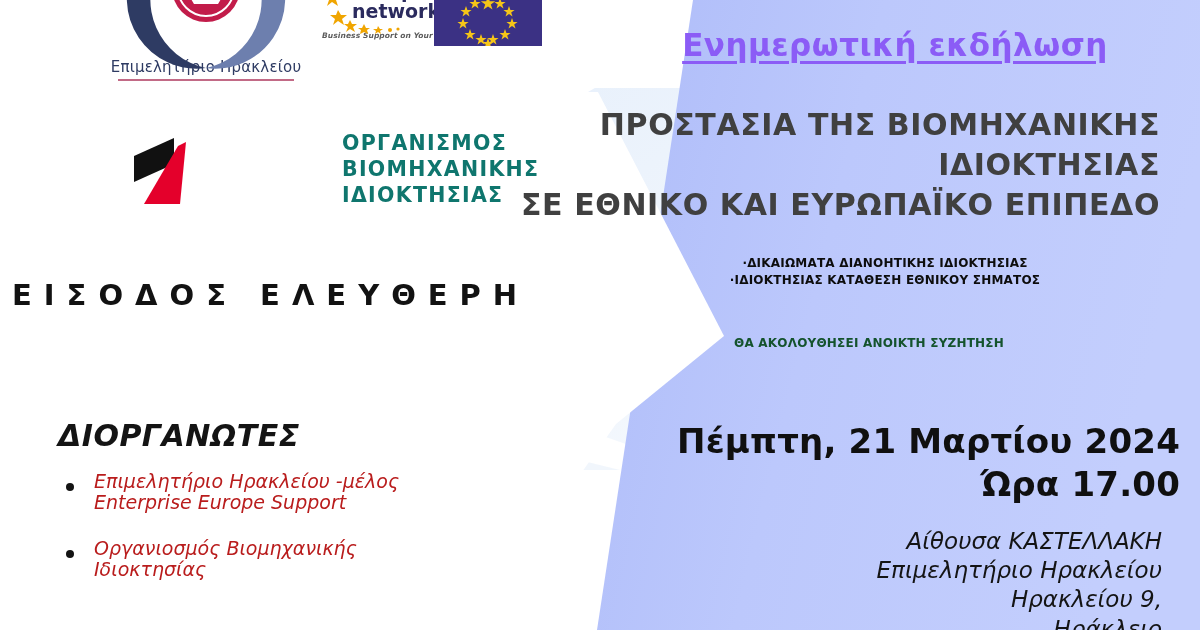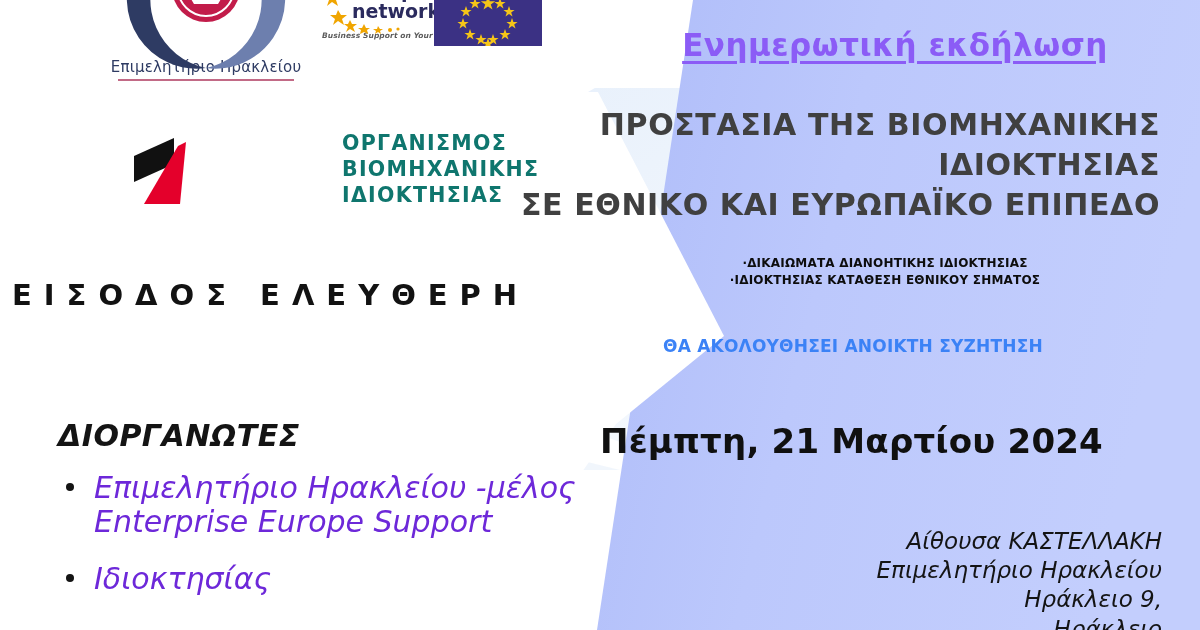--- a/index.html
+++ b/index.html
@@ -54,21 +54,21 @@
 
   
   #organisers{left:58px;top:418px;width:520px;font-style:italic;}
   #organisers-title{
     font-size:30px;font-weight:bold;color:#141414;letter-spacing:.5px;
     margin:0 0 18px 0;
   }
   #organisers ul{list-style:none;margin:0;padding:0;}
   #organisers li{
     position:relative;padding-left:36px;margin-bottom:24px;
-    font-size:30px;line-height:1.12;color:#6d28d9;margin-top:12px;
+    font-size:19px;line-height:1.12;color:#b91c1c;margin-top:12px;
   }
   #organisers li::before{
     content:"";position:absolute;left:8px;top:12px;
     width:8px;height:8px;border-radius:50%;background:#141414;
   }
   .org-line2{display:block;}
 
   
   #ev-kind{
     left:610px;top:27px;width:570px;text-align:center;
@@ -81,26 +81,26 @@
     font-size:30px;font-weight:bold;color:#404040;
     line-height:1.33;letter-spacing:.6px;
   }
   #ev-title .l3{display:block;}
   #topics{
     left:600px;top:255px;width:570px;text-align:center;
     font-size:12px;font-weight:bold;color:#0d0d0d;
     line-height:1.45;letter-spacing:.2px;white-space:nowrap;
   }
   #discussion{
-    left:568px;top:336px;width:570px;text-align:center;
-    font-size:17px;font-weight:bold;color:#3b82f6;
+    left:584px;top:336px;width:570px;text-align:center;
+    font-size:12px;font-weight:bold;color:#14532d;
     letter-spacing:.2px;white-space:nowrap;
   }
   #when{
-    left:600px;top:420px;width:580px;text-align:left;
+    left:600px;top:420px;width:580px;text-align:right;
     font-size:34px;font-weight:bold;color:#101010;
     line-height:1.27;letter-spacing:.2px;
   }
   #when .time{display:block;}
   #venue{
     left:620px;top:527px;width:560px;text-align:right;
     padding-right:18px;box-sizing:border-box;
     font-size:23px;color:#141414;line-height:1.27;
   }
   #venue span{display:block;font-style:italic;}
@@ -199,20 +199,21 @@
   <div class="layer" id="free-entry">ΕΙΣΟΔΟΣ  ΕΛΕΥΘΕΡΗ</div>
 
   <div class="layer" id="organisers">
     <div id="organisers-title">ΔΙΟΡΓΑΝΩΤΕΣ</div>
     <ul>
       <li>
         <span>Επιμελητήριο  Ηρακλείου -μέλος</span>
         <span class="org-line2">Enterprise Europe Support</span>
       </li>
       <li>
+        <span>Οργανιοσμός Βιομηχανικής</span>
         <span class="org-line2">Ιδιοκτησίας</span>
       </li>
     </ul>
   </div>
 
   <div class="layer" id="ev-kind">Ενημερωτική  εκδήλωση</div>
 
   <div class="layer" id="ev-title">
     <span>ΠΡΟΣΤΑΣΙΑ ΤΗΣ ΒΙΟΜΗΧΑΝΙΚΗΣ</span>
     <span>ΙΔΙΟΚΤΗΣΙΑΣ</span>
@@ -221,22 +222,23 @@
 
   <div class="layer" id="topics">
     <div>·ΔΙΚΑΙΩΜΑΤΑ ΔΙΑΝΟΗΤΙΚΗΣ ΙΔΙΟΚΤΗΣΙΑΣ</div>
     <div>·ΙΔΙΟΚΤΗΣΙΑΣ ΚΑΤΑΘΕΣΗ ΕΘΝΙΚΟΥ ΣΗΜΑΤΟΣ</div>
   </div>
 
   <div class="layer" id="discussion">ΘΑ ΑΚΟΛΟΥΘΗΣΕΙ ΑΝΟΙΚΤΗ ΣΥΖΗΤΗΣΗ</div>
 
   <div class="layer" id="when">
     <span>Πέμπτη, 21 Μαρτίου 2024</span>
+    <span class="time">Ώρα  17.00</span>
   </div>
 
   <div class="layer" id="venue">
     <span>Αίθουσα ΚΑΣΤΕΛΛΑΚΗ</span>
     <span>Επιμελητήριο Ηρακλείου</span>
-    <span>Ηράκλειο 9,</span>
+    <span>Ηρακλείου 9,</span>
     <span>Ηράκλειο</span>
   </div>
 
 </div>
 
 </body></html>

